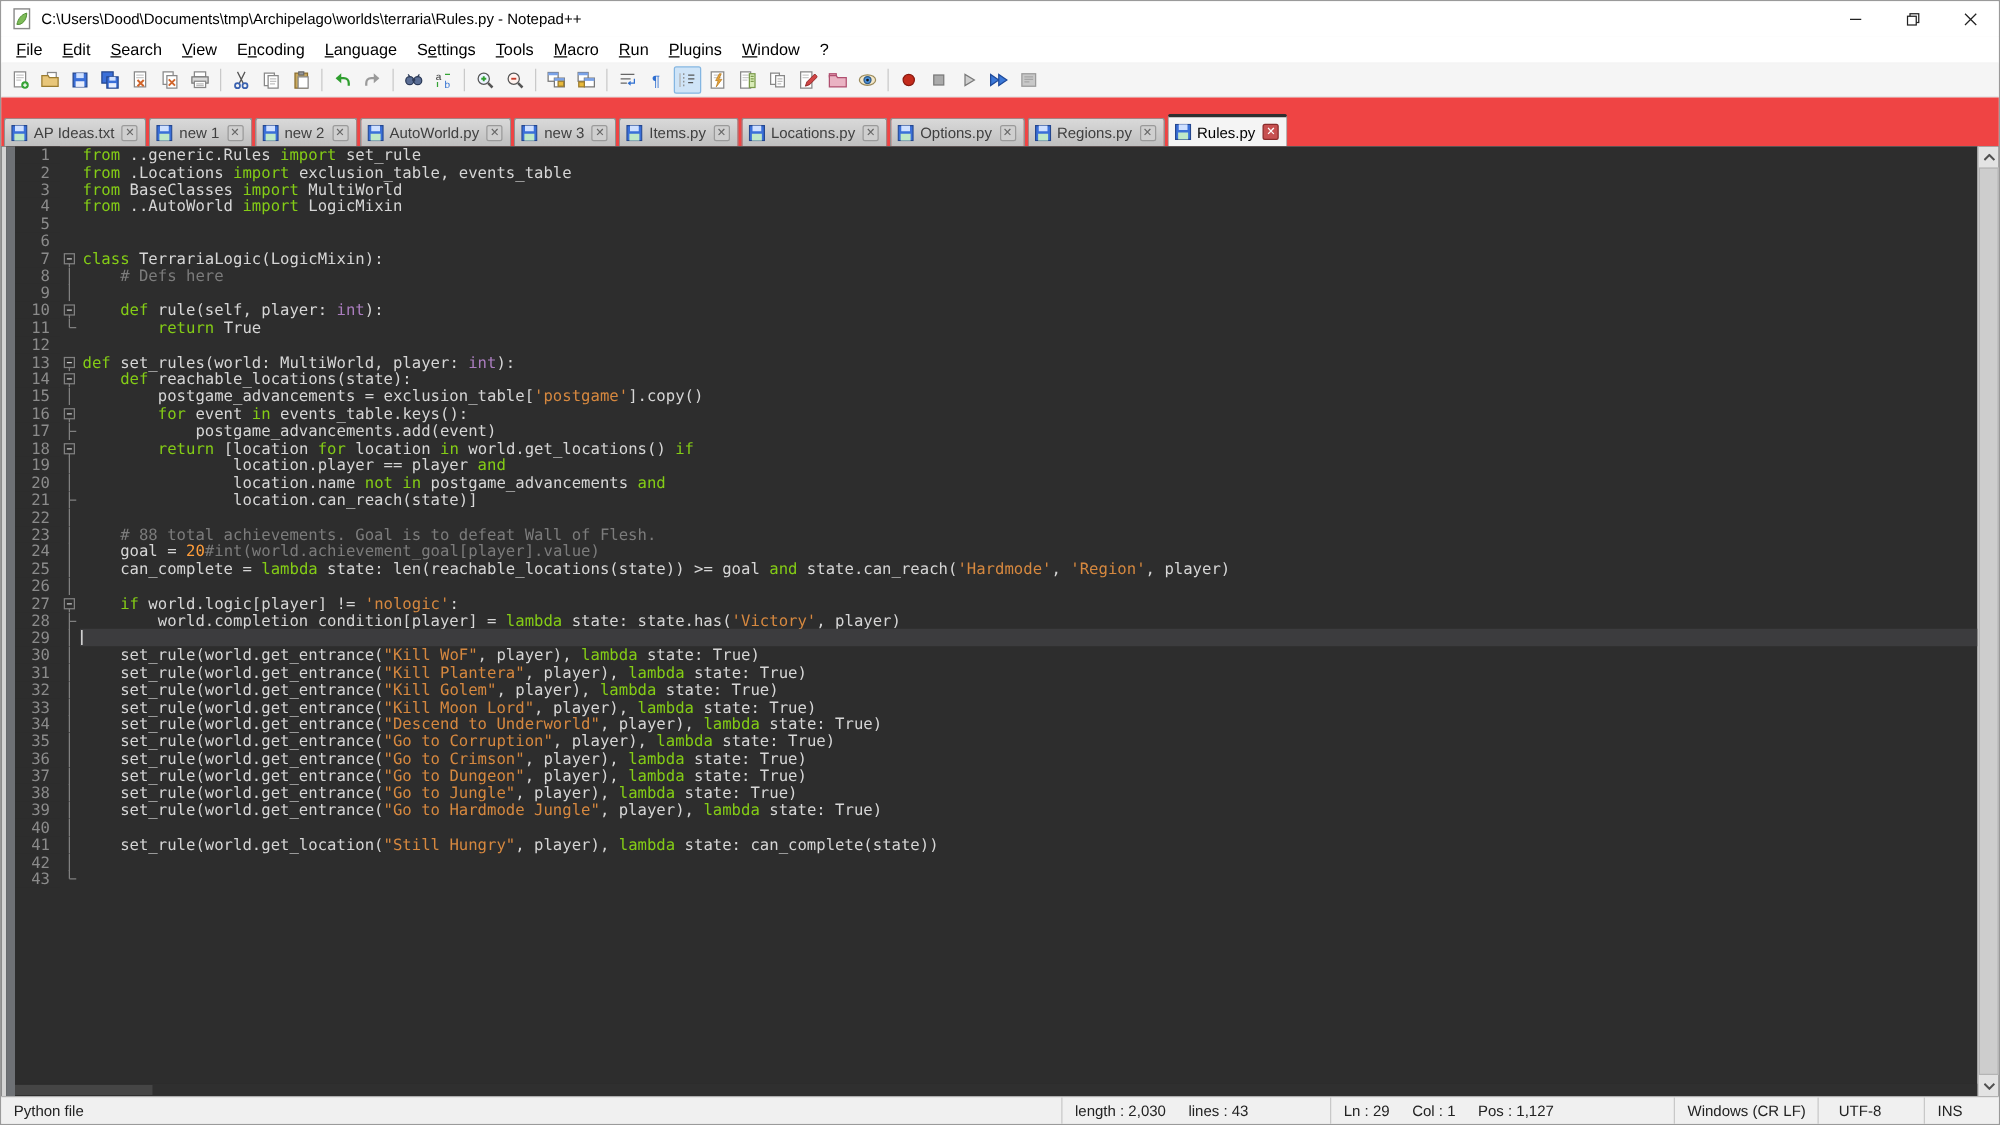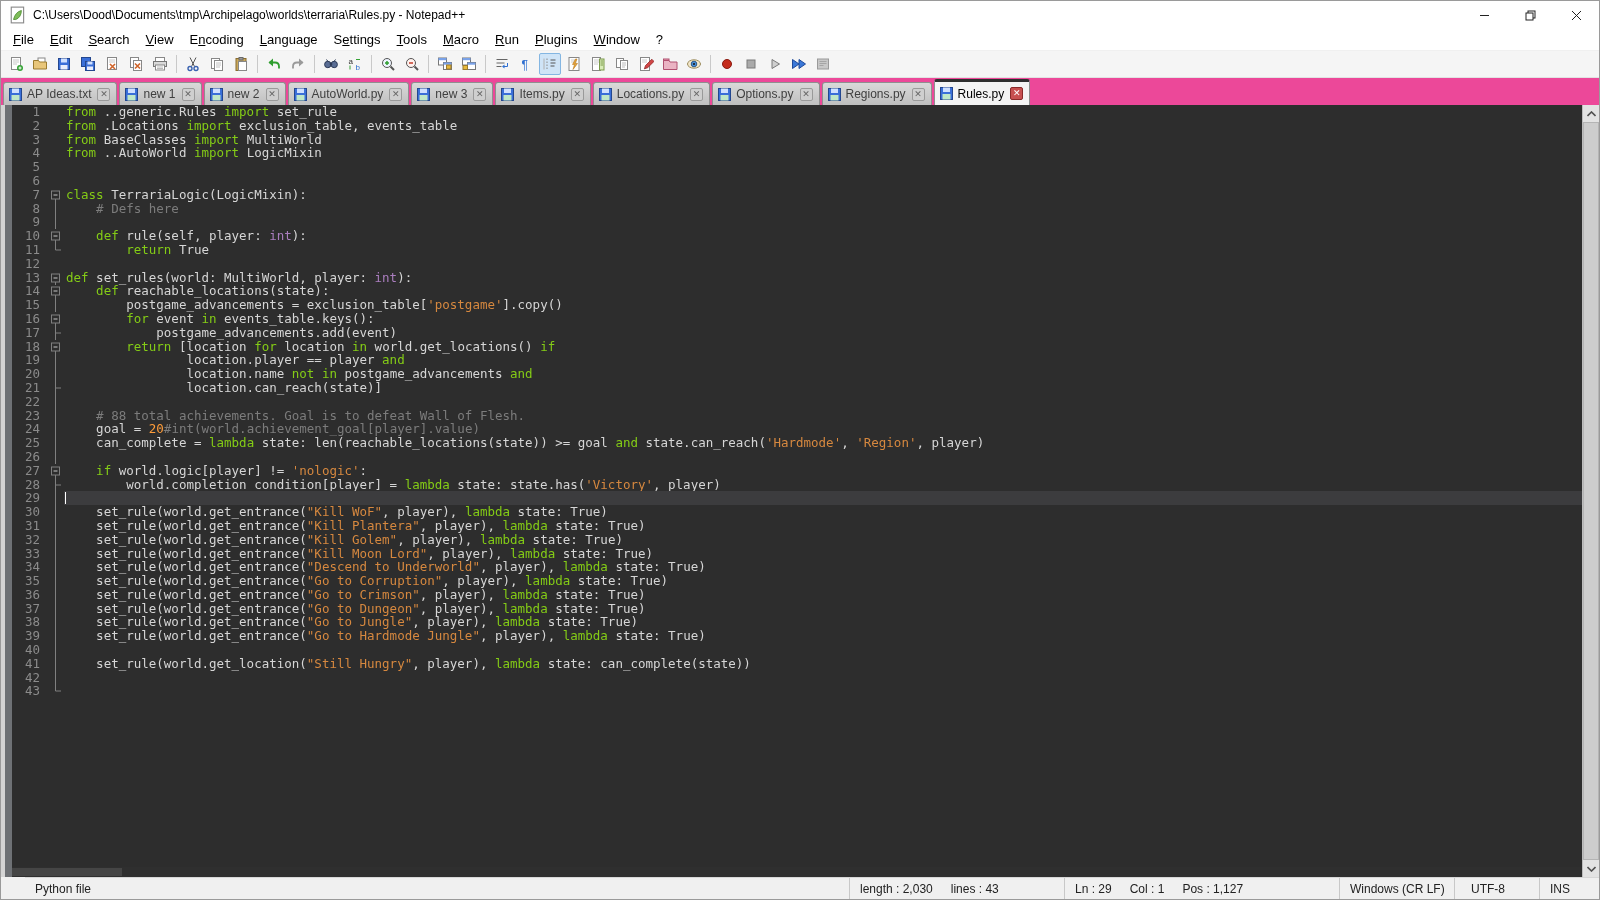--- a/index.html
+++ b/index.html
@@ -20,21 +20,21 @@
   .menu-item u { text-decoration:underline; }
 
   
   .toolbar { height:27px; background:#f5f5f5; display:flex; align-items:center; padding-left:3px; flex:0 0 auto; border-bottom:1px solid #e2e2e2; }
   .tbtn { width:22px; height:22px; display:flex; align-items:center; justify-content:center; margin:0 1px; border:1px solid transparent; border-radius:2px; }
   .tbtn svg { width:16px; height:16px; }
   .tbtn.active { background:#cfe4f7; border-color:#84b6e2; }
   .tb-sep { width:1px; height:18px; background:#c9c9c9; margin:0 4px; }
 
   
-  .tabbar { height:27px; background:#ec4899; display:flex; align-items:flex-end; padding-left:2px; flex:0 0 auto; }
+  .tabbar { height:39px; background:#ef4444; display:flex; align-items:flex-end; padding-left:2px; flex:0 0 auto; }
   .tab { height:23px; display:flex; align-items:center; padding:0 6px 0 5px; margin-right:2px; background:linear-gradient(#d9d9d9,#bfbfbf); border:1px solid #8f8f8f; border-bottom:none; border-radius:3px 3px 0 0; font-size:12px; color:#404040; position:relative; }
   .tab.active { height:26px; background:#f4f4f4; color:#000; border-top:3px solid #2f2f2f; }
   .tab .disk { width:13px; height:13px; margin-right:5px; }
   .tab-close { width:13px; height:13px; margin-left:6px; display:flex; align-items:center; justify-content:center; font-size:9px; line-height:1; color:#666; background:#cfcfcf; border:1px solid #9a9a9a; border-radius:2px; }
   .tab.active .tab-close { background:#c75050; border-color:#8a2a2a; color:#fff; }
 
   
   .editor { flex:1 1 auto; display:flex; background:#2d2d2d; overflow:hidden; position:relative; min-height:0; }
   .edit-main { flex:1 1 auto; display:flex; flex-direction:column; overflow:hidden; position:relative; }
   .strip-outer { position:absolute; left:0; top:0; bottom:0; width:4px; background:#d4d4d4; z-index:3; }
@@ -58,21 +58,21 @@
   .hscroll { position:absolute; left:11px; right:0; bottom:0; height:10px; background:#2f2f2f; }
   .hthumb { position:absolute; left:0; top:1px; width:110px; height:8px; background:#454545; }
 
   
   .vscroll { flex:0 0 17px; background:#e3e3e3; display:flex; flex-direction:column; border-left:1px solid #bdbdbd; }
   .varrow { height:17px; display:flex; align-items:center; justify-content:center; color:#505050; flex:0 0 auto; }
   .varrow svg { width:9px; height:6px; }
   .vthumb { flex:1 1 auto; background:#cdcdcd; border:1px solid #b4b4b4; margin:0; }
 
   
-  .statusbar { height:22px; background:#f0f0f0; border-top:1px solid #d7d7d7; display:flex; align-items:center; font-size:12px; color:#222; flex:0 0 auto;margin-left:24px; }
+  .statusbar { height:22px; background:#f0f0f0; border-top:1px solid #d7d7d7; display:flex; align-items:center; font-size:12px; color:#222; flex:0 0 auto; }
   .sb-sec { height:100%; display:flex; align-items:center; padding:0 10px; border-left:1px solid #c8c8c8; white-space:nowrap; overflow:hidden; }
   .sb-doc { flex:1 1 auto; border-left:none; }
   .sb-len { width:215px; flex:0 0 auto; }
   .sb-pos { width:275px; flex:0 0 auto; }
   .sb-eol { width:115px; flex:0 0 auto; }
   .sb-enc { width:85px; flex:0 0 auto;padding-left:16px; }
   .sb-ins { width:60px; flex:0 0 auto; }
   .sb-gap { display:inline-block; width:18px; }
 </style>
 </head>

